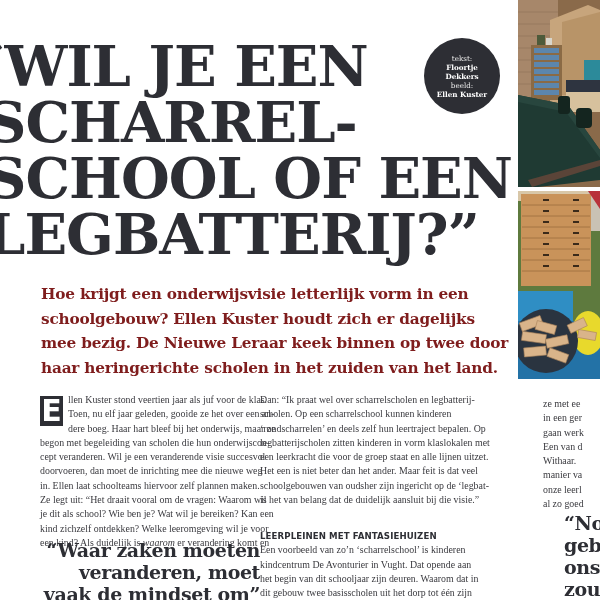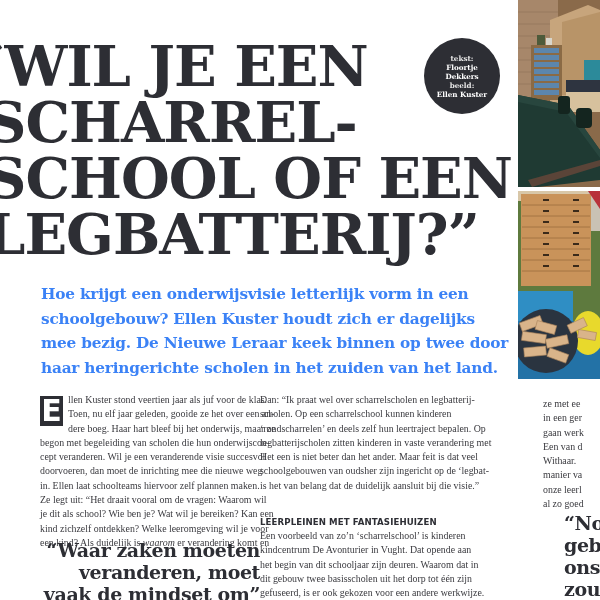--- a/index.html
+++ b/index.html
@@ -13,27 +13,27 @@
     color:#2d2e34; white-space:nowrap;
   }
   .headline div { height:56px; }
 
   .credits {
     position:absolute; left:424px; top:38px; width:76px; height:76px;
     border-radius:50%; background:#2d2e34; color:#fff;
     display:flex; flex-direction:column; align-items:center; justify-content:center;
     text-align:center; font-size:7.2px; line-height:9px;
   }
-  .credits .role { font-weight:bold; color:#e8e8e8;text-align:right; }
+  .credits .role { font-weight:normal; color:#e8e8e8;text-align:right; }
   .credits .person { font-weight:bold; }
 
   .lead {
     position:absolute; left:41px; top:282px; width:470px;
     font-family:"DejaVu Serif", serif; font-weight:bold;
-    font-size:15.3px; line-height:24.5px; color:#3b82f6;
+    font-size:15.3px; line-height:24.5px; color:#7f1d1d;
     letter-spacing:-0.2px;
   }
   .lead div { white-space:nowrap; }
 
   .col {
     position:absolute; top:393px;
     font-family:"Liberation Serif", serif; font-size:9.9px; line-height:14.3px;
     color:#3a3a3f;
   }
   .col div.line { white-space:nowrap; }
@@ -121,21 +121,22 @@
 <div class="pullquote">
   <div>“Waar zaken moeten</div>
   <div>veranderen, moet</div>
   <div>vaak de mindset om”</div>
 </div>
 
 <div class="col col2">
   <div class="line">Dan: “Ik praat wel over scharrelscholen en legbatterij-</div>
   <div class="line">scholen. Op een scharrelschool kunnen kinderen</div>
   <div class="line">‘rondscharrelen’ en deels zelf hun leertraject bepalen. Op</div>
-  <div class="line">legbatterijscholen zitten kinderen in vaste verandering met</div>
+  <div class="line">legbatterijscholen zitten kinderen in vorm klaslokalen met</div>
+  <div class="line">een leerkracht die voor de groep staat en alle lijnen uitzet.</div>
   <div class="line">Het een is niet beter dan het ander. Maar feit is dat veel</div>
   <div class="line">schoolgebouwen van oudsher zijn ingericht op de ‘legbat-</div>
   <div class="line">is het van belang dat de duidelijk aansluit bij die visie.”</div>
   <div class="subhead">LEERPLEINEN MET FANTASIEHUIZEN</div>
   <div class="line">Een voorbeeld van zo’n ‘scharrelschool’ is kinderen</div>
   <div class="line">kindcentrum De Avonturier in Vught. Dat opende aan</div>
   <div class="line">het begin van dit schooljaar zijn deuren. Waarom dat in</div>
   <div class="line">dit gebouw twee basisscholen uit het dorp tot één zijn</div>
   <div class="line">gefuseerd, is er ook gekozen voor een andere werkwijze.</div>
 

